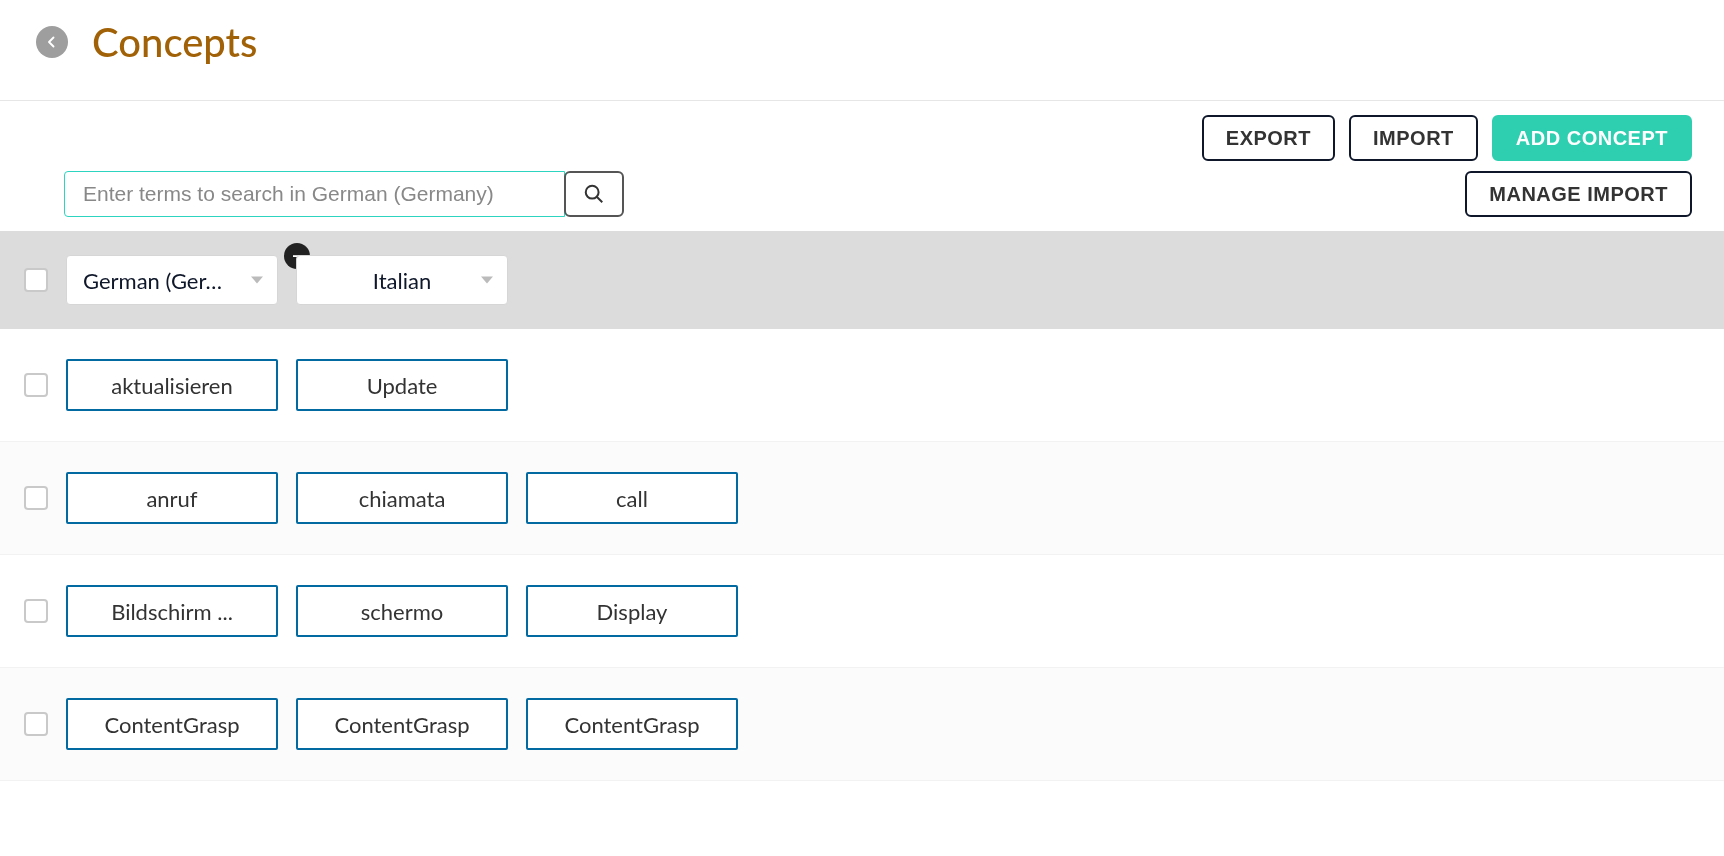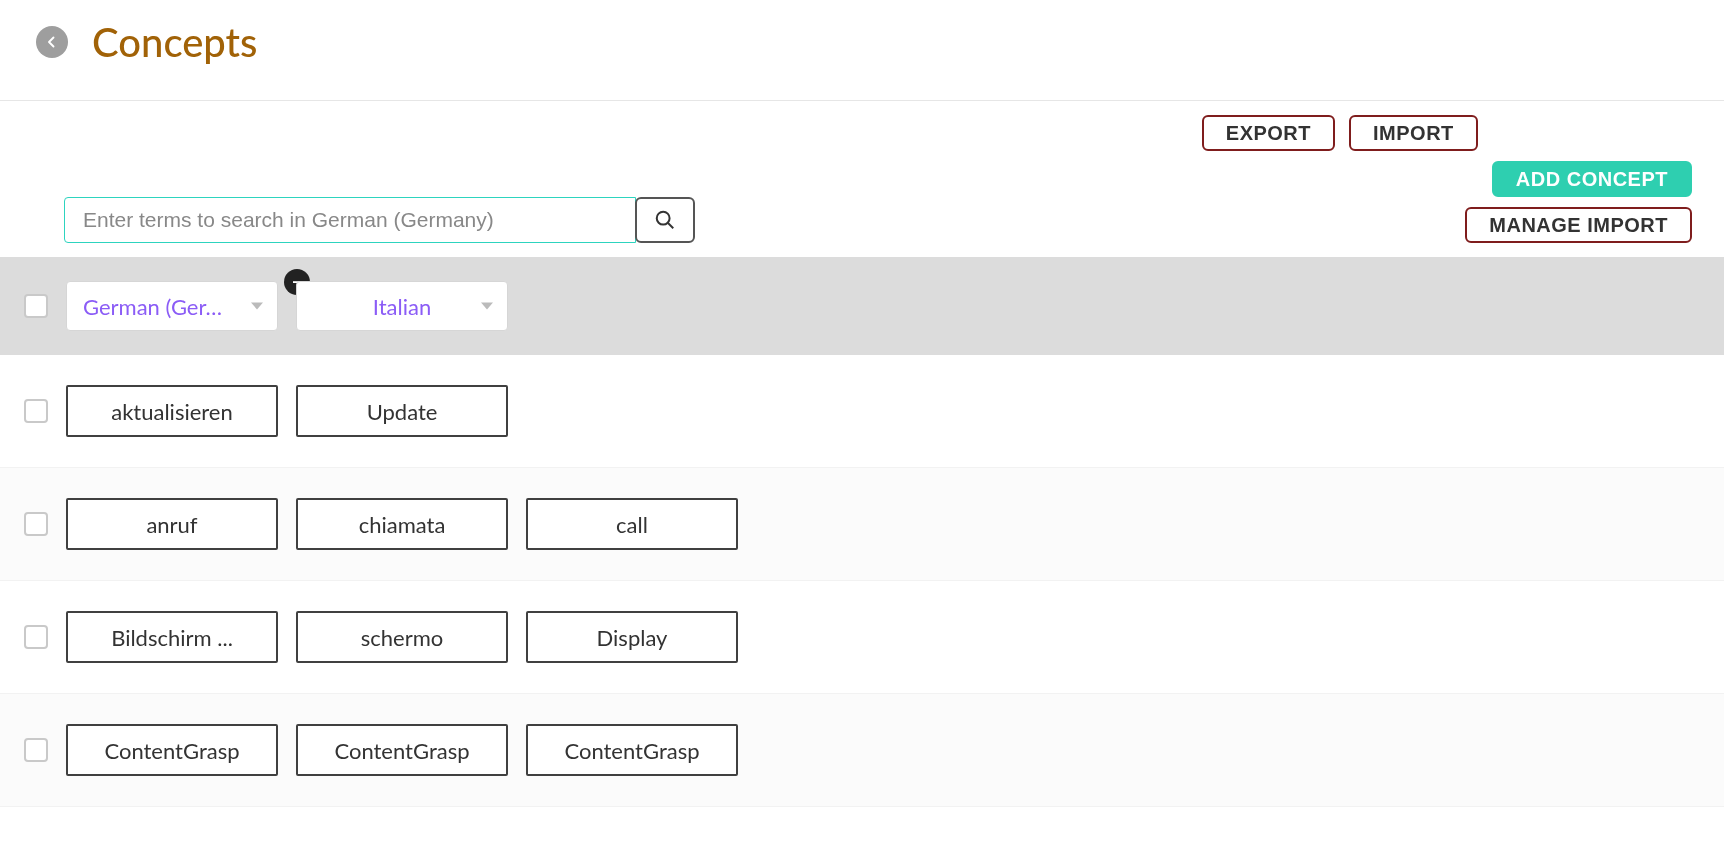--- a/index.html
+++ b/index.html
@@ -35,21 +35,21 @@
     display: flex;
     align-items: flex-end;
     justify-content: space-between;
     gap: 20px;
   }
   .search-group {
     display: flex;
     align-items: stretch;
   }
   .search-input {
-    width: 572px;
+    width: 501px;
     height: 46px;
     border: 1px solid #2dd4bf;
     border-radius: 4px 0 0 4px;
     padding: 5px 18px;
     font-size: 21px;
     color: #333;
     outline: none;
   }
   .search-input::placeholder { color: #888; }
   .search-btn {
@@ -63,37 +63,36 @@
   }
   .search-btn svg { width: 22px; height: 22px; stroke: #333; stroke-width: 2.2; fill: none; }
   .action-buttons {
     display: flex;
     flex-direction: column;
     align-items: flex-end;
     gap: 10px;
   }
   .btn-row { display: flex; gap: 14px; }
   .btn {
-    height: 36px;
+    height: 46px;
     padding: 0 22px;
-    border: 2px solid #7f1d1d;
+    border: 2px solid #0f172a;
     border-radius: 6px;
     background: #fff;
     font-size: 20px;
     font-weight: 700;
     letter-spacing: 0.5px;
     color: #333;
     cursor: pointer;
     display: flex; align-items: center;
   }
   .btn.primary {
     background: #2ecfb0;
     border-color: #2ecfb0;
     color: #fff;
-    margin-top: 46px;
   }
   .table-head {
     background: #dcdcdc;
     padding: 24px 24px;
     display: flex;
     align-items: center;
     gap: 18px;
   }
   .chk {
     width: 24px; height: 24px;
@@ -107,21 +106,21 @@
     position: relative;
   }
   .col-select {
     width: 212px; height: 50px;
     border: 1px solid #d6d6d6;
     border-radius: 4px;
     background: #fff;
     display: flex; align-items: center;
     padding: 0 40px 0 16px;
     font-size: 22px;
-    color: #8b5cf6;
+    color: #0f172a;
     cursor: pointer;
     position: relative;
     white-space: nowrap;
     overflow: hidden;
   }
   .col-select .caret {
     position: absolute; right: 14px; top: 50%; transform: translateY(-50%);
     width: 0; height: 0;
     border-left: 6px solid transparent;
     border-right: 6px solid transparent;
@@ -144,21 +143,21 @@
   .row {
     display: flex;
     align-items: center;
     gap: 18px;
     padding: 30px 24px;
     border-bottom: 1px solid #f2f2f2;
   }
   .row:nth-child(even){ background:#fbfbfb; }
   .cell {
     width: 212px; height: 52px;
-    border: 2px solid #404040;
+    border: 2px solid #0369a1;
     border-radius: 2px;
     background: #fff;
     display: flex; align-items: center; justify-content: center;
     font-size: 22px;
     color: #333;
     cursor: pointer;
     overflow: hidden; white-space: nowrap;
     padding: 0 2px;
   }
   .rows-wrap { width: 100%; }

